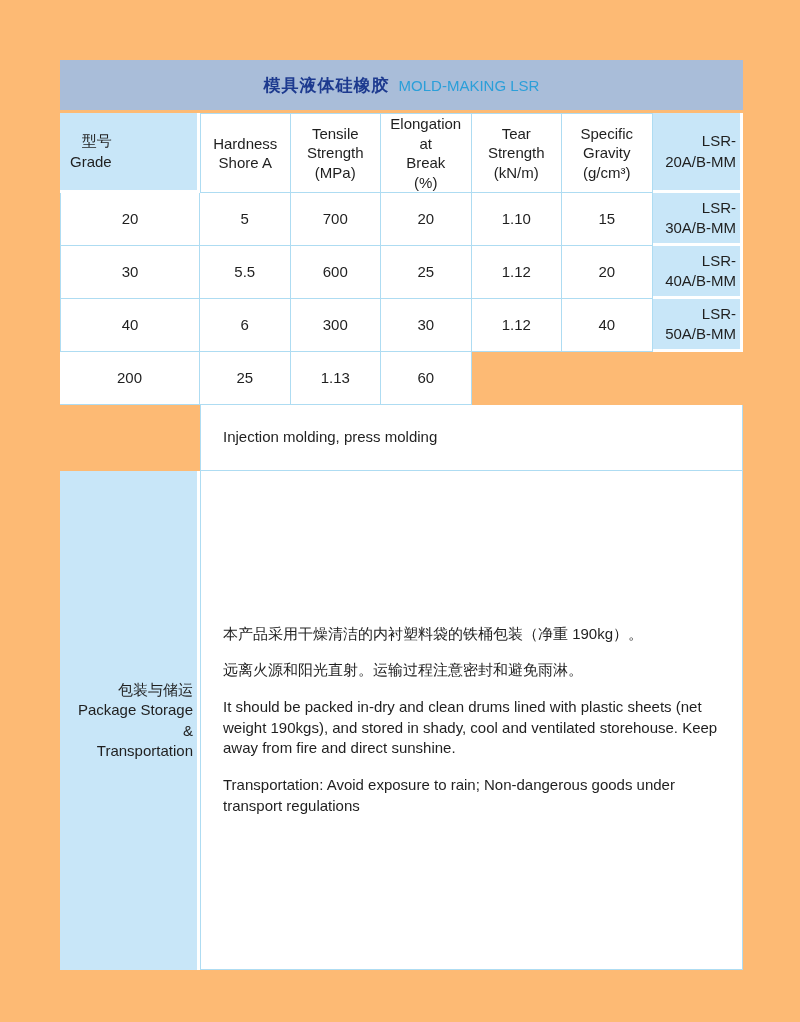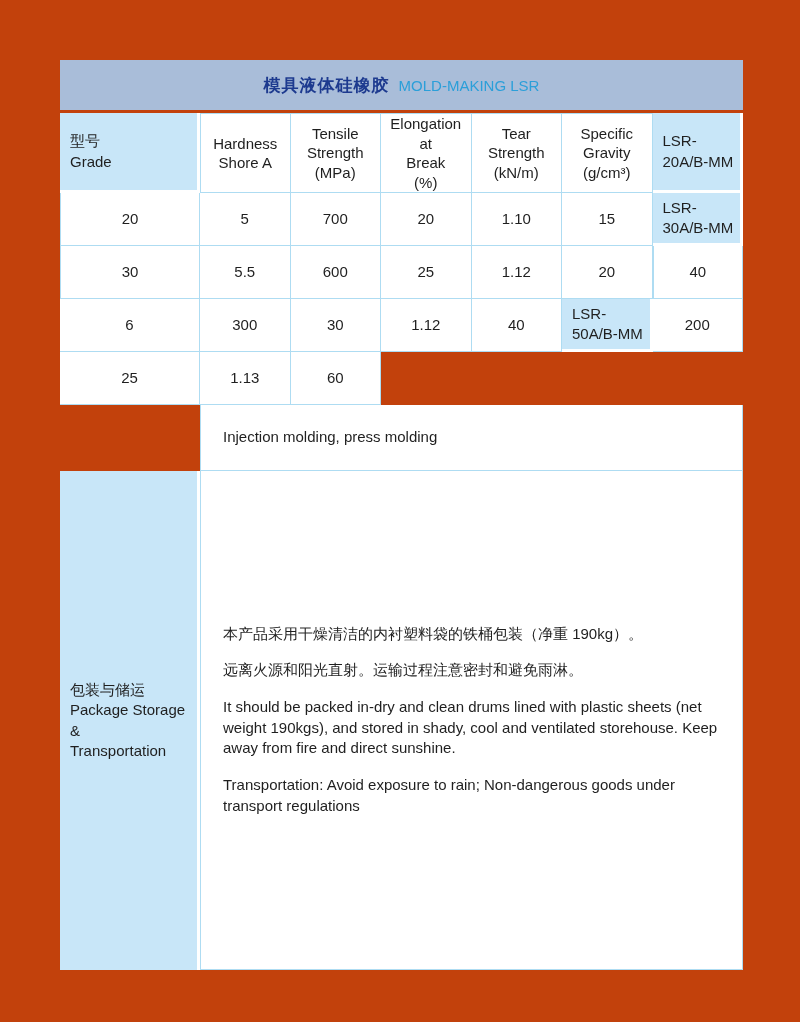--- a/index.html
+++ b/index.html
@@ -5,21 +5,21 @@
   html, body { margin: 0; padding: 0; }
   body {
     font-family: "Liberation Sans", "DejaVu Sans", sans-serif;
     background: #ffffff;
     color: #1f1f1f;
   }
   .page {
     position: relative;
     width: 800px;
     height: 1022px;
-    background: #c2410c;
+    background: #fdba74;
     overflow: hidden;
   }
   .doc {
     position: absolute;
     left: 60px;
     top: 60px;
     width: 683px;
   }
   .title-band {
     height: 50px;
@@ -51,20 +51,21 @@
     background: #c8e6f8;
     border-right: 3px solid #ffffff;
     border-bottom: 3px solid #ffffff;
     display: flex;
     align-items: center;
     padding-left: 10px;
     padding-right: 4px;
     font-size: 15px;
     line-height: 1.35;
     white-space: pre-line;
+    text-align: right;
   }
   .lc.last { border-bottom: none; }
   
   .dc {
     background: #ffffff;
     border-right: 1px solid #aedcf2;
     border-bottom: 1px solid #aedcf2;
     display: flex;
     align-items: center;
     justify-content: center;
@@ -133,20 +134,21 @@
       <div class="dc">15</div>
 
       <div class="lc">LSR-30A/B-MM</div>
       <div class="dc cfirst">30</div>
       <div class="dc">5.5</div>
       <div class="dc">600</div>
       <div class="dc">25</div>
       <div class="dc">1.12</div>
       <div class="dc">20</div>
 
+      <div class="lc">LSR-40A/B-MM</div>
       <div class="dc cfirst">40</div>
       <div class="dc">6</div>
       <div class="dc">300</div>
       <div class="dc">30</div>
       <div class="dc">1.12</div>
       <div class="dc">40</div>
 
       <div class="lc">LSR-50A/B-MM</div>
       <div class="dc">200</div>
       <div class="dc">25</div>

